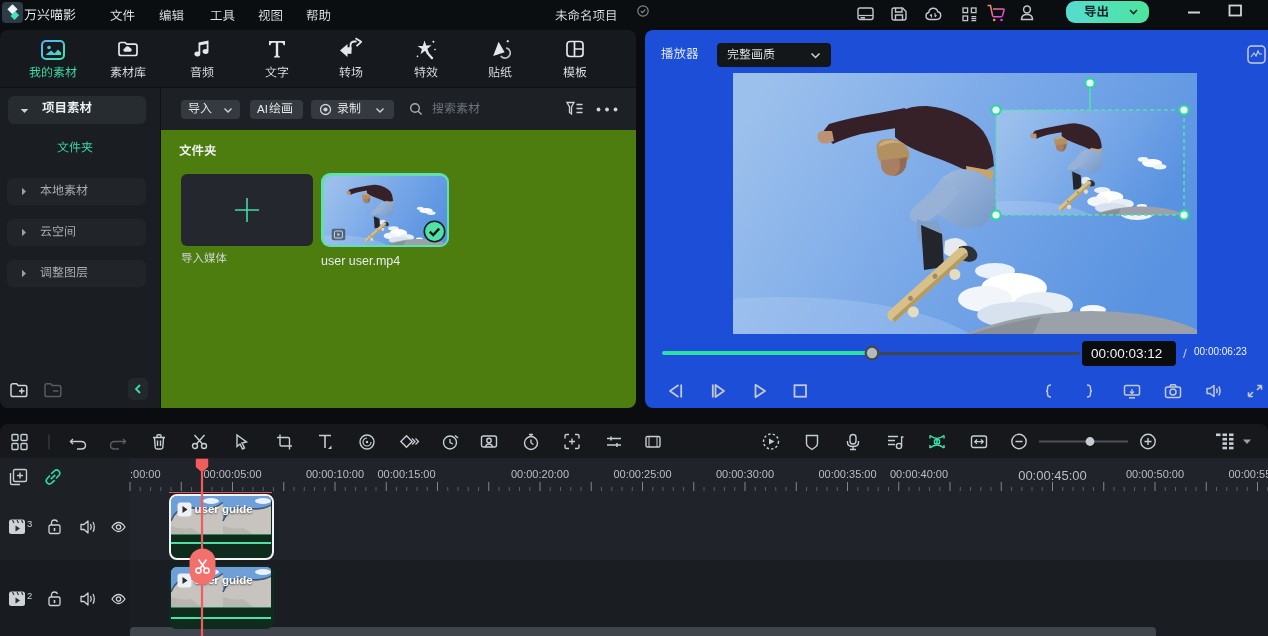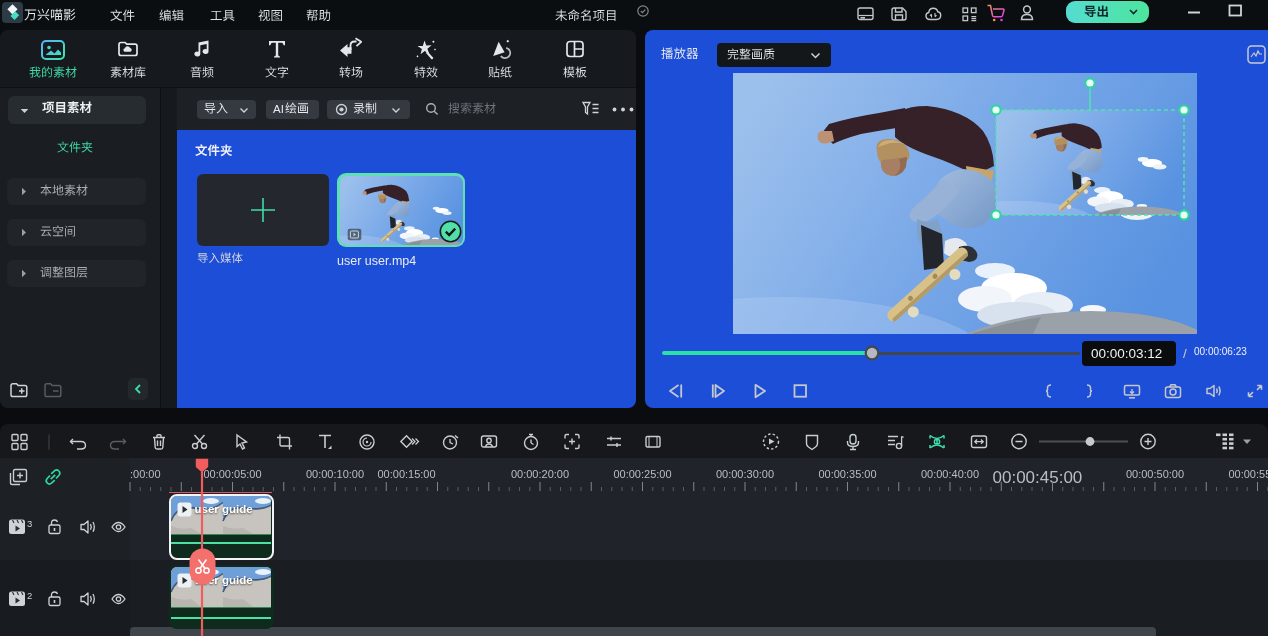--- a/index.html
+++ b/index.html
@@ -3,21 +3,21 @@
 <style>
 *{margin:0;padding:0;box-sizing:border-box}
 html,body{width:1268px;height:636px;overflow:hidden;background:#0a0c0f;
  font-family:"Liberation Sans",sans-serif;}
 .abs{position:absolute}
 #app{position:relative;width:1268px;height:636px;background:#0a0c0f}
 #topbar{position:absolute;left:0;top:0;width:1268px;height:30px;background:#0b0e11}
 #leftpanel{position:absolute;left:0;top:30px;width:636px;height:378px;background:#161a1e;border-radius:8px;overflow:hidden}
 #tabbar{position:absolute;left:0;top:0;width:636px;height:58px;background:#16191e}
 #sidebar{position:absolute;left:0;top:58px;width:160px;height:320px;background:#1a1e23}
-#lcontent{position:absolute;left:177px;top:58px;width:475px;height:320px;background:#1d4ed8}
+#lcontent{position:absolute;left:161px;top:58px;width:475px;height:320px;background:#4d7c0f}
 #ltoolbar{position:absolute;left:0;top:0;width:475px;height:42px;background:#1d2126}
 #player{position:absolute;left:645px;top:30px;width:623px;height:378px;background:#1d4ed8;border-radius:8px 0 0 8px}
 #timeline{position:absolute;left:0;top:424px;width:1268px;height:212px;background:#16181c;border-radius:8px 8px 0 0;overflow:hidden}
 .sbtn{position:absolute;border-radius:6px;background:#212529}
 .tbtn{position:absolute;height:19px;border-radius:4px;background:#343a40}
 .lat{position:absolute;color:#e8ebee;font-size:12px;white-space:nowrap}
 svg{display:block}
 </style></head><body>
 <div id="app">
     <svg width="0" height="0" style="position:absolute">
@@ -694,22 +694,22 @@
         </g>
       </svg>
       <div class="lat" style="left:130px;top:44px;font-size:11px;color:#b9bec3">:00:00</div>
       <div class="lat" style="left:232.5px;top:44px;font-size:11px;color:#b9bec3;width:120px;margin-left:-60px;text-align:center">00:00:05:00</div>
       <div class="lat" style="left:335.0px;top:44px;font-size:11px;color:#b9bec3;width:120px;margin-left:-60px;text-align:center">00:00:10:00</div>
       <div class="lat" style="left:437.5px;top:44px;font-size:11px;color:#b9bec3;width:120px;margin-left:-60px;">00:00:15:00</div>
       <div class="lat" style="left:540.0px;top:44px;font-size:11px;color:#b9bec3;width:120px;margin-left:-60px;text-align:center">00:00:20:00</div>
       <div class="lat" style="left:642.5px;top:44px;font-size:11px;color:#b9bec3;width:120px;margin-left:-60px;text-align:center">00:00:25:00</div>
       <div class="lat" style="left:745.0px;top:44px;font-size:11px;color:#b9bec3;width:120px;margin-left:-60px;text-align:center">00:00:30:00</div>
       <div class="lat" style="left:847.5px;top:44px;font-size:11px;color:#b9bec3;width:120px;margin-left:-60px;text-align:center">00:00:35:00</div>
-      <div class="lat" style="left:950.0px;top:44px;font-size:11px;color:#b9bec3;width:120px;margin-left:-60px;text-align:center">00:00:40:00</div>
-      <div class="lat" style="left:1052.5px;top:44px;font-size:17px;color:#b9bec3;width:120px;margin-left:-60px;text-align:left">00:00:45:00</div>
+      <div class="lat" style="left:950.0px;top:44px;font-size:11px;color:#b9bec3;width:120px;margin-left:-60px;">00:00:40:00</div>
+      <div class="lat" style="left:1052.5px;top:44px;font-size:13px;color:#b9bec3;width:120px;margin-left:-60px;text-align:center">00:00:45:00</div>
       <div class="lat" style="left:1155.0px;top:44px;font-size:11px;color:#b9bec3;width:120px;margin-left:-60px;text-align:center">00:00:50:00</div>
       <div class="lat" style="left:1257.5px;top:44px;font-size:11px;color:#b9bec3;width:120px;margin-left:-60px;text-align:center">00:00:55:00</div>
       <svg class="abs" style="left:0;top:58px" width="1268" height="10" viewBox="0 0 1268 10">
         <path d="M130.00 0 V9" stroke="#80868c" stroke-width="1"></path>
         <path d="M140.25 5 V9" stroke="#575d63" stroke-width="1"></path>
         <path d="M150.50 5 V9" stroke="#575d63" stroke-width="1"></path>
         <path d="M160.75 5 V9" stroke="#575d63" stroke-width="1"></path>
         <path d="M171.00 5 V9" stroke="#575d63" stroke-width="1"></path>
         <path d="M181.25 0 V9" stroke="#80868c" stroke-width="1"></path>
         <path d="M191.50 5 V9" stroke="#575d63" stroke-width="1"></path>

